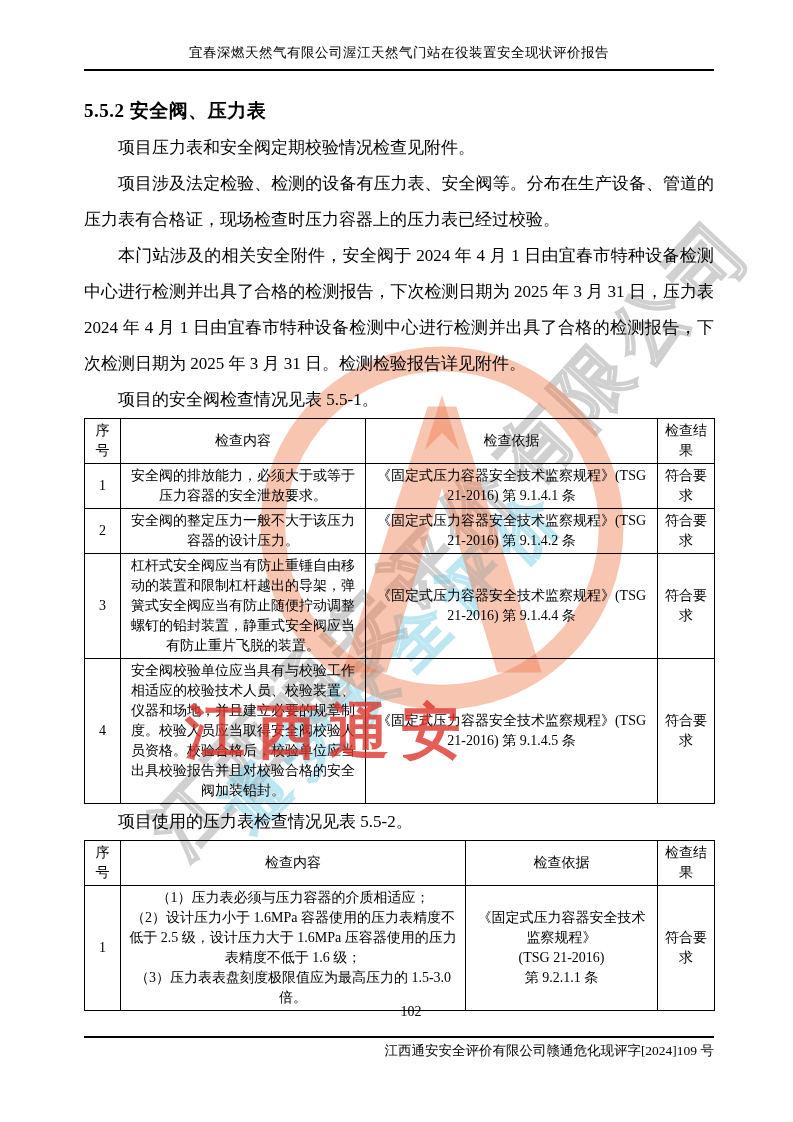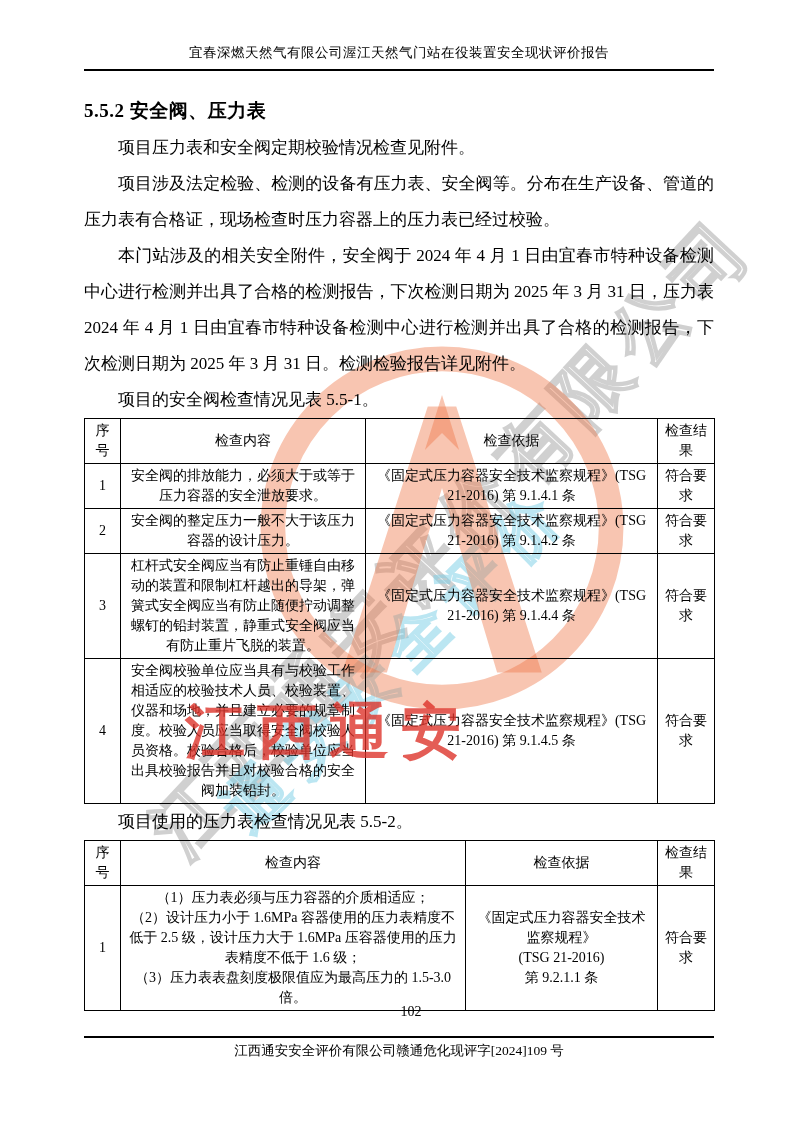--- a/index.html
+++ b/index.html
@@ -72,21 +72,21 @@
     z-index: 1;
     margin-left: 29px;
   }
   .doc-footer {
     position: absolute;
     left: 84px; right: 79px;
     top: 1036px;
     border-top: 2px solid #000;
     padding-top: 4px;
     display: flex;
-    justify-content: center;
+    justify-content: flex-end;
     font-size: 13.5px;
     z-index: 1;
   }
   
   .wm-under { position: absolute; inset: 0; z-index: 0; pointer-events: none; }
   .wm-over  { position: absolute; inset: 0; z-index: 2; pointer-events: none; }
   .wm-logo { position: absolute; left: 252px; top: 338px; width: 380px; height: 380px; }
   .wm-diag-gray {
     position: absolute; left: 130px; top: 810px;
     width: 950px;

